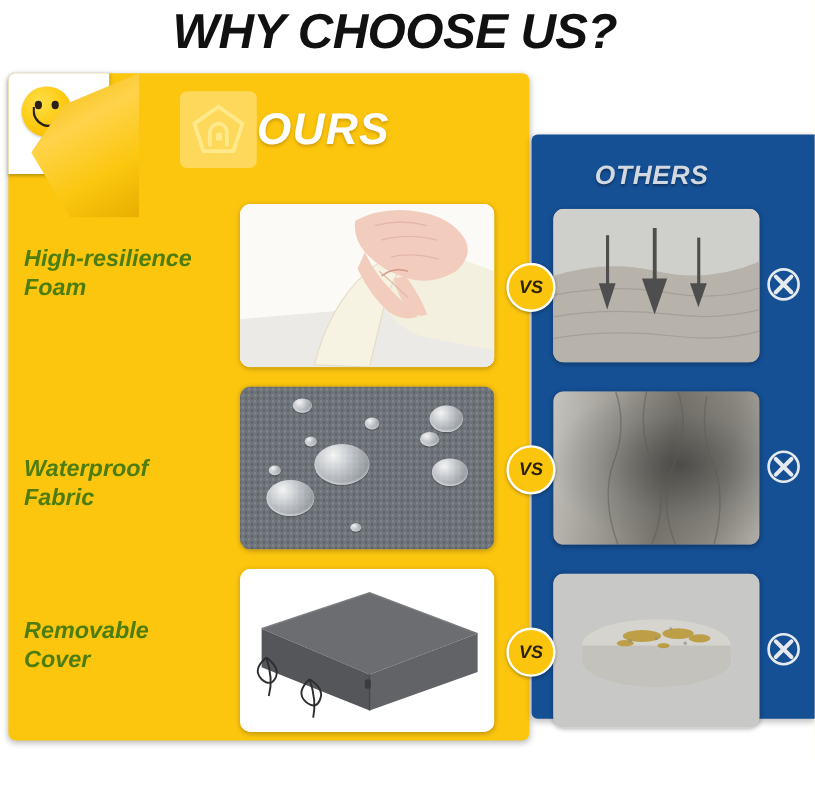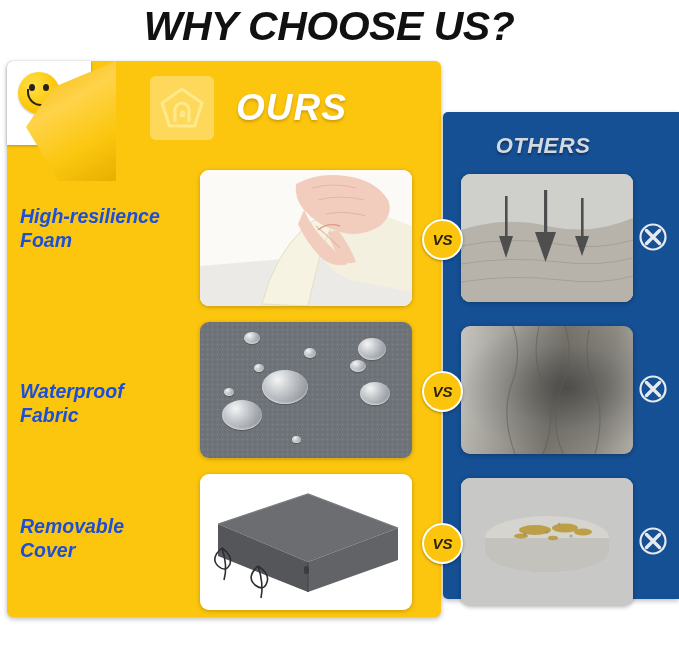--- a/index.html
+++ b/index.html
@@ -42,34 +42,34 @@
   }
   .smiley .eye{position:absolute;width:6px;height:7px;border-radius:50%;background:#2a2118;top:12px;}
   .smiley .eye.l{left:11px;} .smiley .eye.r{left:25px;}
   .smiley .mouth{
     position:absolute;left:9px;top:17px;width:24px;height:15px;
     border:2.5px solid #2a2118;border-top:none;
     border-radius:0 0 14px 14px;
   }
 
   
-  .ours-head{position:absolute;left:150px;top:76px;display:flex;align-items:center;gap:22px;}
+  .ours-head{position:absolute;left:150px;top:76px;display:flex;align-items:center;gap:0;}
   .logo-box{
     width:64px;height:64px;border-radius:6px;background:rgba(255,255,255,.32);
     display:flex;align-items:center;justify-content:center;
   }
   .ours-word{
     font-size:37px;font-weight:bold;font-style:italic;color:#ffffff;
     letter-spacing:1px;text-shadow:0 2px 3px rgba(150,100,0,.45);
   }
 
   
   .feat-label{
     position:absolute;left:20px;width:175px;
-    font-size:19.5px;font-weight:bold;font-style:italic;color:#1d4ed8;
+    font-size:19.5px;font-weight:bold;font-style:italic;color:#4d7c0f;
     line-height:1.22;
   }
   .feat-label.f0{top:205px;}
   .feat-label.f1{top:380px;}
   .feat-label.f2{top:515px;}
 
   
   .ours-photo{
     position:absolute;left:200px;width:212px;height:136px;
     border-radius:9px;overflow:hidden;box-shadow:0 1px 4px rgba(0,0,0,.25);

